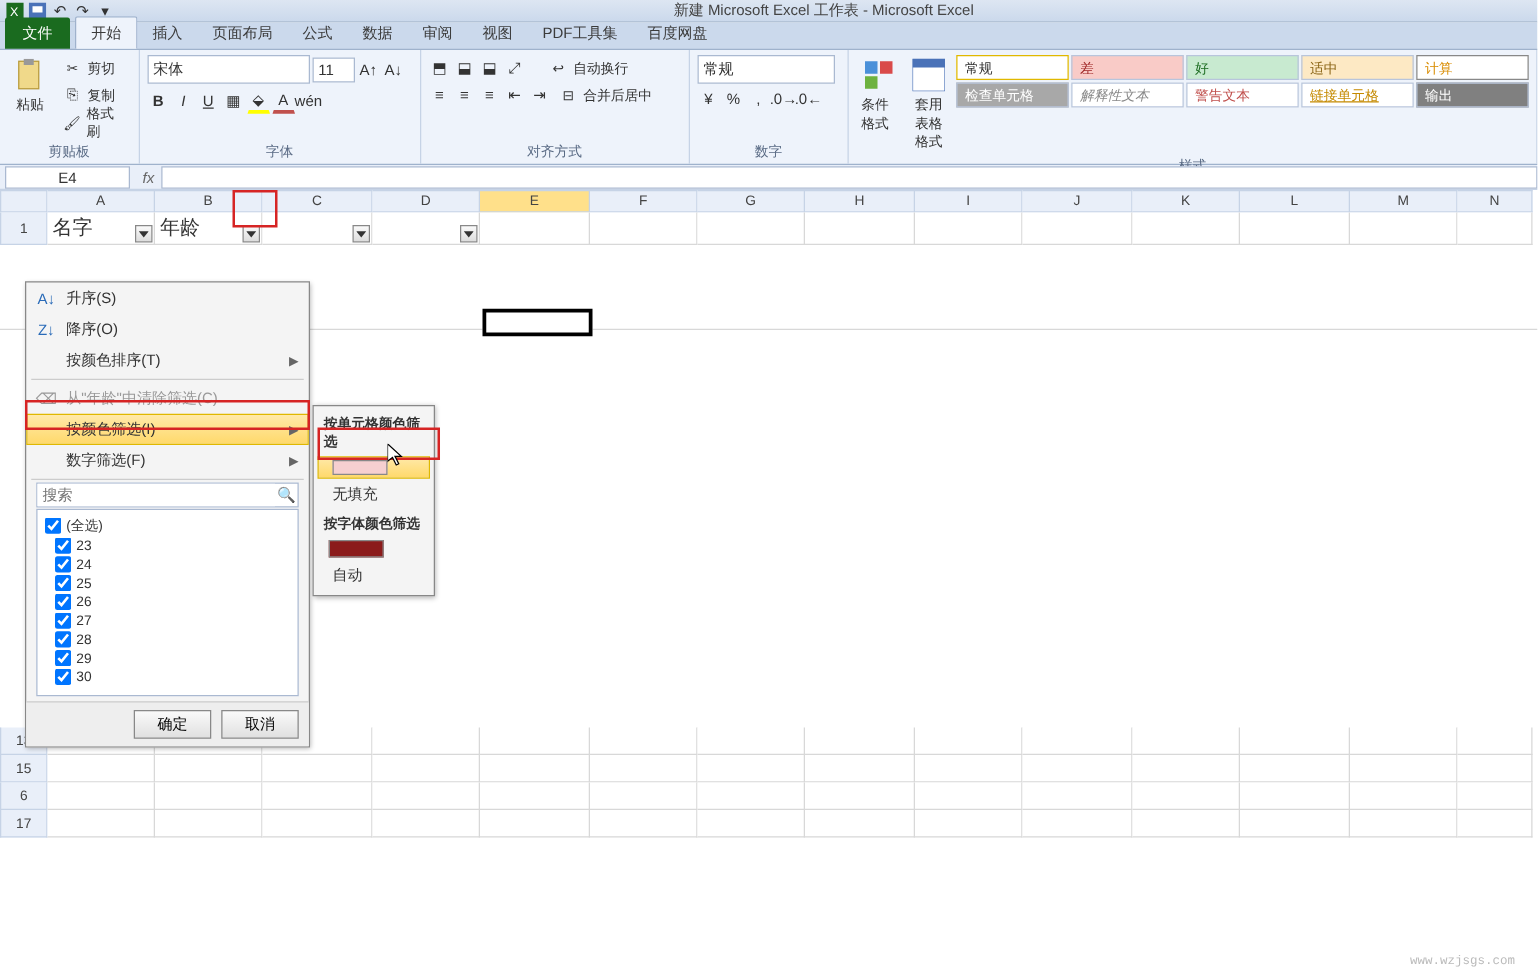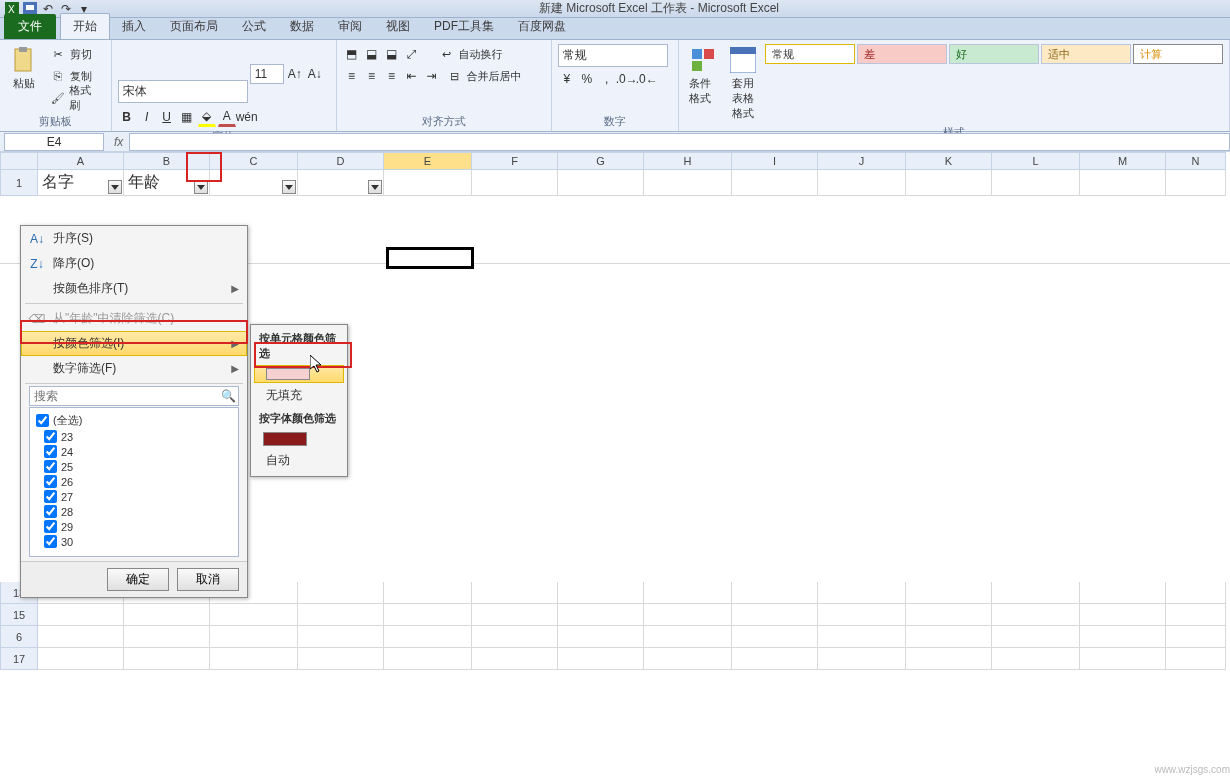--- a/index.html
+++ b/index.html
@@ -25,21 +25,21 @@
 
 .big-btn { display: flex; flex-direction: column; align-items: center; gap: 2px; padding: 2px 4px; cursor: pointer; }
 .big-btn .icon { width: 28px; height: 28px; display: flex; align-items: center; justify-content: center; }
 .big-btn .lbl { font-size: 11px; }
 
 .small-btn-col { display: flex; flex-direction: column; gap: 2px; }
 .small-btn { display: flex; align-items: center; gap: 4px; padding: 1px 4px; cursor: pointer; font-size: 11px; height: 20px; }
 .small-btn .icon { width: 16px; height: 16px; display: flex; align-items: center; justify-content: center; }
 
 .font-row { display: flex; gap: 2px; align-items: center; margin-bottom: 2px; }
-.font-name { border: 1px solid #aab9d1; background: #fff; padding: 2px 4px; width: 130px; font-size: 12px; margin-top: 36px; }
+.font-name { border: 1px solid #aab9d1; background: #fff; padding: 2px 4px; width: 130px; font-size: 12px; }
 .font-size { border: 1px solid #aab9d1; background: #fff; padding: 2px 4px; width: 34px; font-size: 12px; }
 .tiny-btn { width: 18px; height: 20px; border: 1px solid transparent; display: flex; align-items: center; justify-content: center; cursor: pointer; font-size: 12px; }
 .btn-row { display: flex; gap: 2px; }
 
 .num-fmt { border: 1px solid #aab9d1; background: #fff; padding: 2px 4px; width: 110px; font-size: 12px; }
 
 .styles-gallery { display: flex; flex-direction: column; gap: 2px; }
 .styles-row { display: flex; gap: 2px; }
 .style-cell { border: 1px solid #b8c5dc; padding: 2px 6px; font-size: 11px; width: 90px; height: 20px; display: flex; align-items: center; overflow: hidden; white-space: nowrap; }
 .style-cell.normal { background: #fff; border: 1px solid #e0b800; }
@@ -93,21 +93,21 @@
 .fp-buttons button { padding: 2px 18px; font-size: 12px; border: 1px solid #888; background: linear-gradient(#fafafa,#e0e0e0); cursor: pointer; }
 
 
 .submenu { position: absolute; left: 250px; top: 324px; width: 98px; background: #f4f4f4; border: 1px solid #888; box-shadow: 1px 1px 4px rgba(0,0,0,0.3); font-size: 12px; padding: 3px 0; }
 .sub-hdr { font-weight: bold; padding: 3px 8px; font-size: 11px; color: #333; }
 .sub-item { padding: 3px 12px; cursor: pointer; margin: 1px 3px; }
 .sub-item.highlighted { background: linear-gradient(#ffe9a9,#ffd96b); border: 1px solid #e0b800; padding: 2px 11px; }
 .color-swatch { width: 44px; height: 14px; border: 1px solid #888; margin: 3px 12px; }
 .cursor-arrow { position: absolute; pointer-events: none; }
 
-.watermark { position: absolute; right: 0; bottom: 4px; font-size: 10px; color: #bbb; }
+.watermark { position: absolute; right: 18px; bottom: 4px; font-size: 10px; color: #bbb; font-family: Liberation Mono, monospace; }
 </style>
 </head>
 <body>
 
 <div class="titlebar">
   <div class="qat">
     <span class="btn">
         <svg width="14" height="14">
           <rect width="14" height="14" fill="#1a6b1f"></rect>
           <text x="3" y="11" font-size="10" fill="#fff">X</text>
@@ -262,20 +262,27 @@
 表格格式</span>
       </div>
       <div class="styles-gallery">
         <div class="styles-row">
           <div class="style-cell normal">常规</div>
           <div class="style-cell bad">差</div>
           <div class="style-cell good">好</div>
           <div class="style-cell neutral">适中</div>
           <div class="style-cell calc">计算</div>
         </div>
+        <div class="styles-row">
+          <div class="style-cell check">检查单元格</div>
+          <div class="style-cell explan">解释性文本</div>
+          <div class="style-cell warn">警告文本</div>
+          <div class="style-cell link">链接单元格</div>
+          <div class="style-cell output">输出</div>
+        </div>
       </div>
     </div>
     <div class="label">样式</div>
   </div>
 </div>
 
 <div class="formula-bar">
   <div class="name-box">E4</div>
   <span class="fx">fx</span>
   <div class="formula-input"></div>

